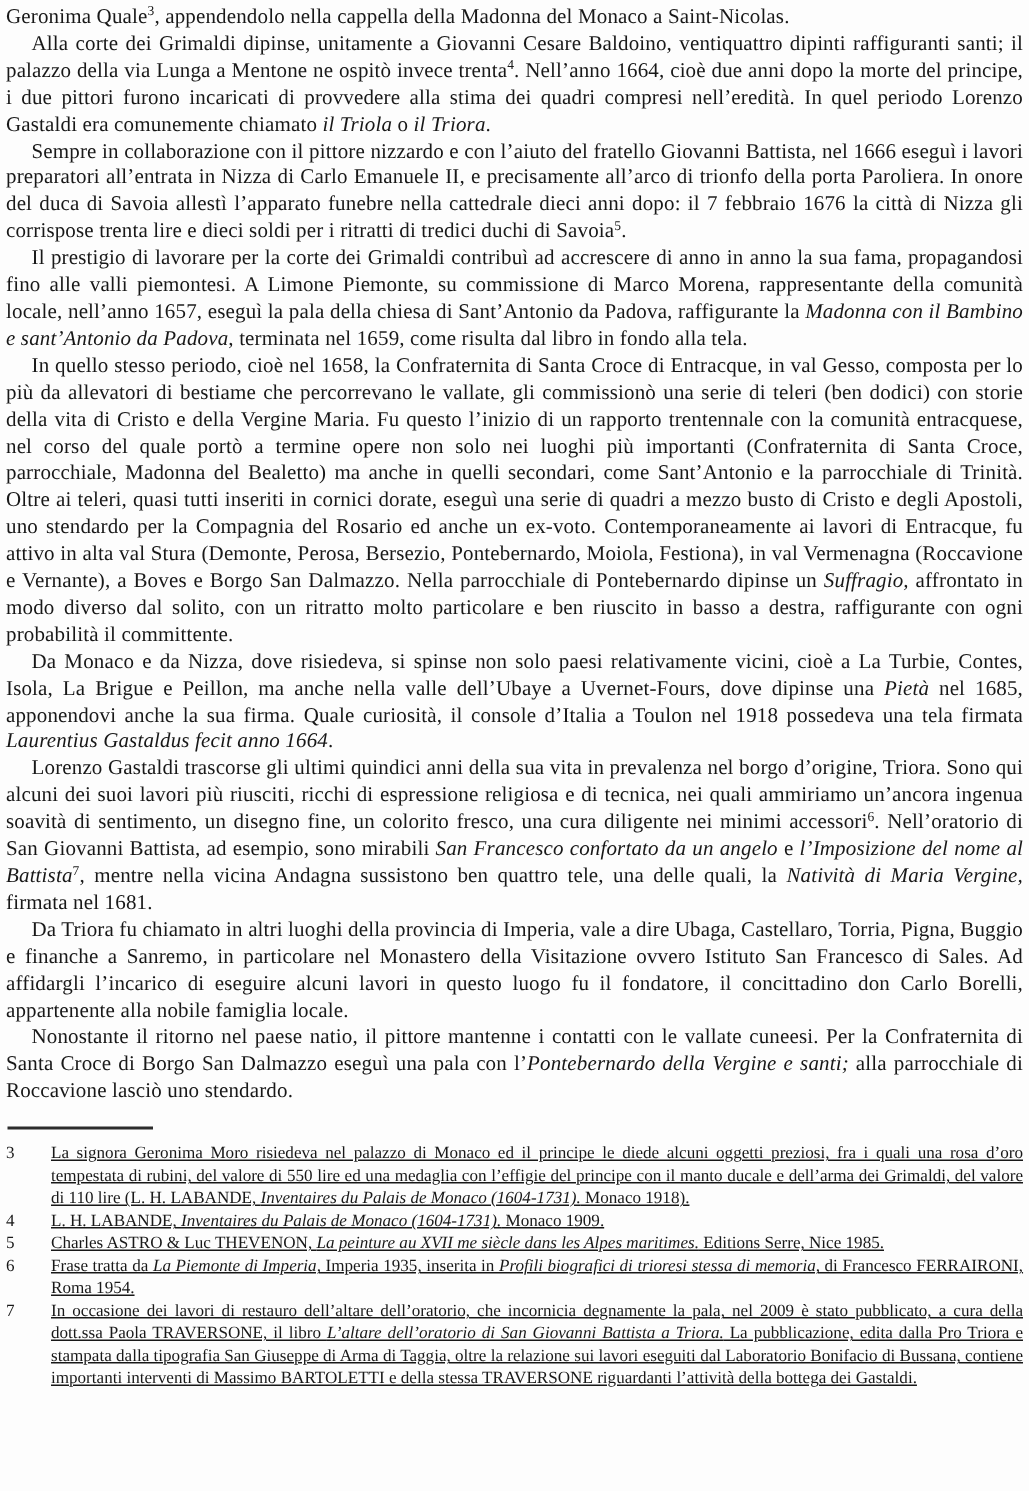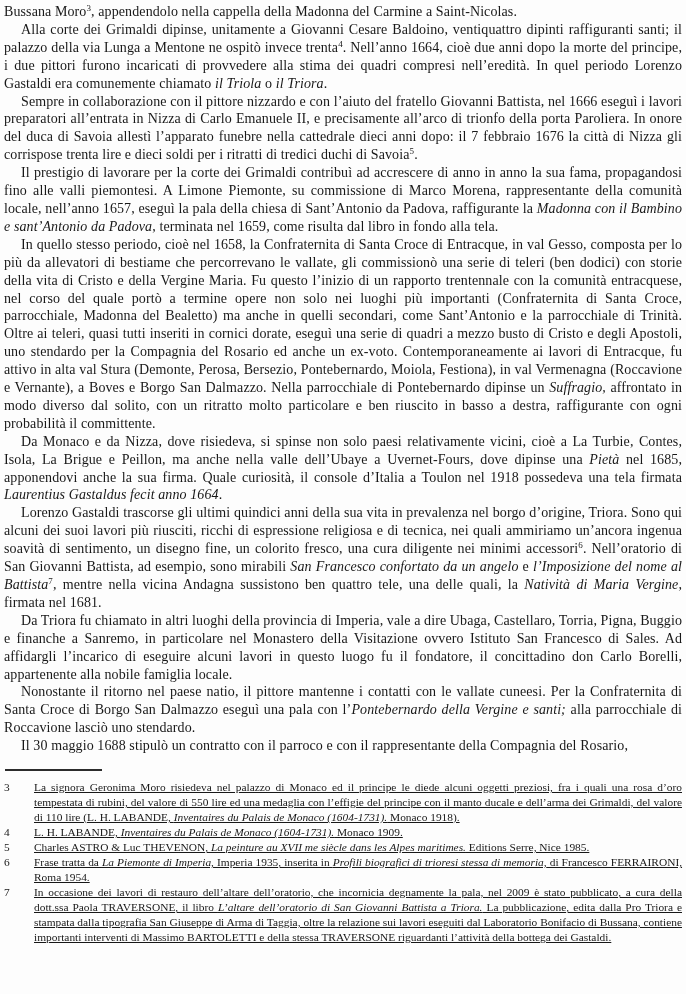--- a/index.html
+++ b/index.html
@@ -60,30 +60,29 @@
     flex: 1 1 auto;
     text-align: justify;
     text-decoration: underline;
   }
 </style>
 </head>
 <body>
 
 <div class="page">
   <div class="body-text">
-      <p class="para no-indent"><span>Bussana Moro</span><sup class="fn-ref">3</sup><span>, appendendolo nella cappella della Madonna del Carmine a Saint-Nicolas.</span></p>
+      <p class="para no-indent"><span>Geronima Quale</span><sup class="fn-ref">3</sup><span>, appendendolo nella cappella della Madonna del Monaco a Saint-Nicolas.</span></p>
       <p class="para"><span>Alla corte dei Grimaldi dipinse, unitamente a Giovanni Cesare Baldoino, ventiquattro dipinti raffiguranti santi; il palazzo della via Lunga a Mentone ne ospitò invece trenta</span><sup class="fn-ref">4</sup><span>. Nell’anno 1664, cioè due anni dopo la morte del principe, i due pittori furono incaricati di provvedere alla stima dei quadri compresi nell’eredità. In quel periodo Lorenzo Gastaldi era comunemente chiamato </span><span class="it">il Triola</span><span> o </span><span class="it">il Triora</span><span>.</span></p>
       <p class="para"><span>Sempre in collaborazione con il pittore nizzardo e con l’aiuto del fratello Giovanni Battista, nel 1666 eseguì i lavori preparatori all’entrata in Nizza di Carlo Emanuele II, e precisamente all’arco di trionfo della porta Paroliera. In onore del duca di Savoia allestì l’apparato funebre nella cattedrale dieci anni dopo: il 7 febbraio 1676 la città di Nizza gli corrispose trenta lire e dieci soldi per i ritratti di tredici duchi di Savoia</span><sup class="fn-ref">5</sup><span>.</span></p>
       <p class="para"><span>Il prestigio di lavorare per la corte dei Grimaldi contribuì ad accrescere di anno in anno la sua fama, propagandosi fino alle valli piemontesi. A Limone Piemonte, su commissione di Marco Morena, rappresentante della comunità locale, nell’anno 1657, eseguì la pala della chiesa di Sant’Antonio da Padova, raffigurante la </span><span class="it">Madonna con il Bambino e sant’Antonio da Padova</span><span>, terminata nel 1659, come risulta dal libro in fondo alla tela.</span></p>
       <p class="para"><span>In quello stesso periodo, cioè nel 1658, la Confraternita di Santa Croce di Entracque, in val Gesso, composta per lo più da allevatori di bestiame che percorrevano le vallate, gli commissionò una serie di teleri (ben dodici) con storie della vita di Cristo e della Vergine Maria. Fu questo l’inizio di un rapporto trentennale con la comunità entracquese, nel corso del quale portò a termine opere non solo nei luoghi più importanti (Confraternita di Santa Croce, parrocchiale, Madonna del Bealetto) ma anche in quelli secondari, come Sant’Antonio e la parrocchiale di Trinità. Oltre ai teleri, quasi tutti inseriti in cornici dorate, eseguì una serie di quadri a mezzo busto di Cristo e degli Apostoli, uno stendardo per la Compagnia del Rosario ed anche un ex-voto. Contemporaneamente ai lavori di Entracque, fu attivo in alta val Stura (Demonte, Perosa, Bersezio, Pontebernardo, Moiola, Festiona),  in val Vermenagna (Roccavione e Vernante), a Boves e Borgo San Dalmazzo. Nella parrocchiale di Pontebernardo dipinse un </span><span class="it">Suffragio,</span><span> affrontato in modo diverso dal solito, con un ritratto molto particolare e ben riuscito in basso a destra, raffigurante con ogni probabilità il committente.</span></p>
       <p class="para"><span>Da Monaco e da Nizza, dove risiedeva, si spinse non solo paesi relativamente vicini, cioè a La Turbie, Contes, Isola, La Brigue e Peillon, ma anche nella valle dell’Ubaye a Uvernet-Fours, dove dipinse una </span><span class="it">Pietà</span><span> nel 1685, apponendovi anche la sua firma. Quale curiosità, il console d’Italia a Toulon nel 1918 possedeva una tela firmata </span><span class="it">Laurentius Gastaldus fecit anno 1664</span><span>.</span></p>
       <p class="para"><span>Lorenzo Gastaldi trascorse gli ultimi quindici anni della sua vita in prevalenza nel borgo d’origine, Triora. Sono qui alcuni dei suoi lavori più riusciti, ricchi di espressione religiosa e di tecnica, nei quali ammiriamo un’ancora ingenua soavità di sentimento, un disegno fine, un colorito fresco, una cura diligente nei minimi accessori</span><sup class="fn-ref">6</sup><span>. Nell’oratorio di San Giovanni Battista, ad esempio, sono mirabili </span><span class="it">San Francesco confortato da un angelo</span><span> e </span><span class="it">l’Imposizione del nome al Battista</span><sup class="fn-ref">7</sup><span>, mentre nella vicina Andagna sussistono ben quattro tele, una delle quali, la </span><span class="it">Natività di Maria Vergine,</span><span> firmata nel 1681.</span></p>
       <p class="para"><span>Da Triora fu chiamato in altri luoghi della provincia di Imperia, vale a dire Ubaga, Castellaro, Torria, Pigna, Buggio e finanche a Sanremo, in particolare nel Monastero della Visitazione ovvero Istituto San Francesco di Sales. Ad affidargli l’incarico di eseguire alcuni lavori in questo luogo fu il fondatore, il concittadino don Carlo Borelli, appartenente alla nobile famiglia locale.</span></p>
       <p class="para"><span>Nonostante il ritorno nel paese natio, il pittore mantenne i contatti con le vallate cuneesi. Per la Confraternita di Santa Croce di Borgo San Dalmazzo eseguì una pala con l’</span><span class="it">Pontebernardo della Vergine e santi;</span><span> alla parrocchiale di Roccavione lasciò uno stendardo.</span></p>
-      <p class="para"><span>Il 30 maggio 1688 stipulò un contratto con il parroco e con il rappresentante della Compagnia del Rosario,</span></p>
     </div>
   <div class="fn-rule"></div>
   <div class="footnotes">
       <div class="footnote">
         <span class="fn-num">3</span>
         <div class="fn-text"><span>La signora Geronima Moro risiedeva nel palazzo di Monaco ed il principe le diede alcuni oggetti preziosi, fra i quali una rosa d’oro tempestata di rubini, del valore di 550 lire ed una medaglia con l’effigie del principe con il manto ducale e dell’arma dei Grimaldi, del valore di 110 lire (L. H. LABANDE, </span><span class="it">Inventaires du Palais de Monaco (1604-1731).</span><span> Monaco 1918).</span></div>
       </div>
       <div class="footnote">
         <span class="fn-num">4</span>
         <div class="fn-text"><span>L. H. LABANDE, </span><span class="it">Inventaires du Palais de Monaco (1604-1731).</span><span> Monaco 1909.</span></div>

